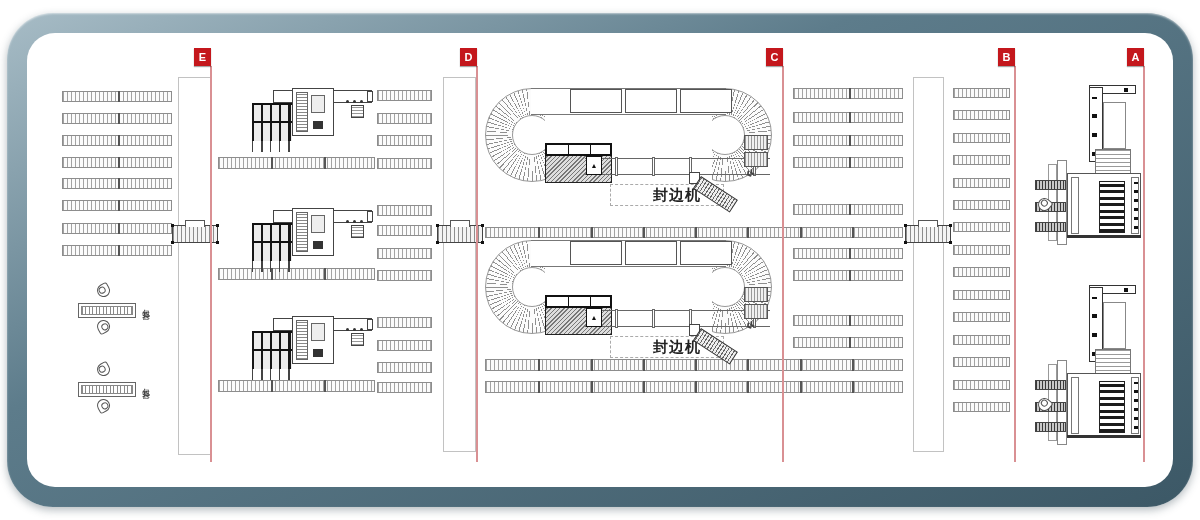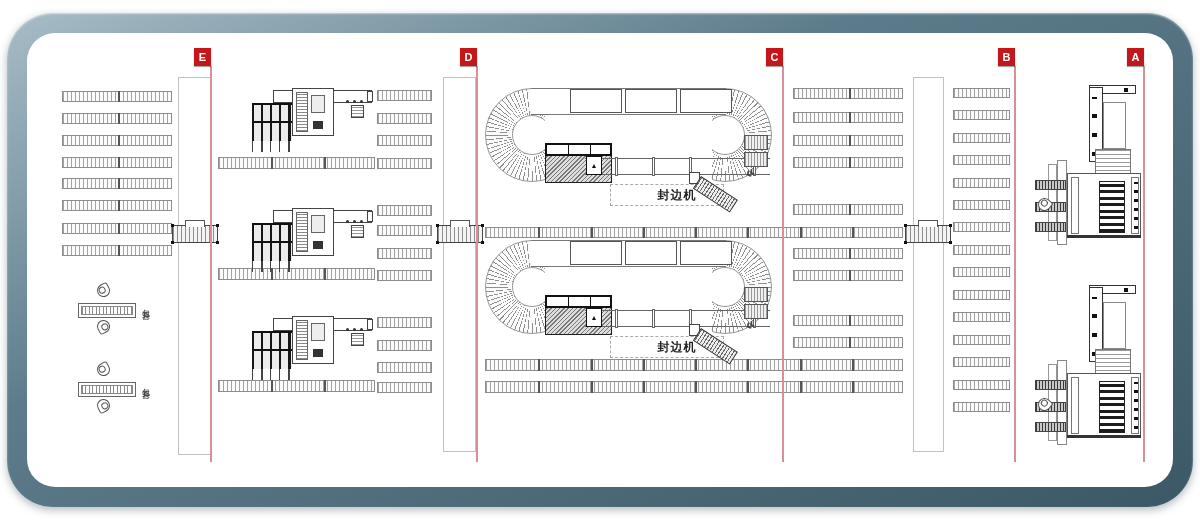--- a/index.html
+++ b/index.html
@@ -36,21 +36,21 @@
          background:repeating-linear-gradient(135deg,#777 0 1px,#ddd 1px 3px);}
   .hatch-top{left:60px;top:55px;width:67px;height:13px;border:2px solid #111;background:#fff;}
   .hatch-top::after{content:"";position:absolute;left:33%;top:0;bottom:0;width:34%;
          border-left:1.5px solid #111;border-right:1.5px solid #111;}
   .bline{left:100px;width:185px;top:70px;height:17px;border-top:1px solid #666;border-bottom:1px solid #666;}
   .post{width:3px;height:19px;top:69px;background:#fff;border:1px solid #666;}
   .startbox{left:101px;top:68px;width:16px;height:19px;border:1.5px solid #111;background:#fff;
             color:#111;font-size:7px;line-height:17px;text-align:center;}
   .bracket{left:125px;top:96px;width:114px;height:22px;border:1px dashed #aaa;
            display:flex;align-items:center;justify-content:center;}
-  .cjk{position:static!important;font-size:12px;font-weight:bold;color:#222;letter-spacing:1px;margin-left:20px;}
+  .cjk{position:static!important;font-size:15px;font-weight:bold;color:#222;letter-spacing:1px;margin-left:20px;}
   .angled{left:216px;top:88px;width:44px;height:15px;transform:rotate(33deg);transform-origin:left top;
           border:1px solid #333;background:repeating-linear-gradient(90deg,#666 0 1px,#eee 1px 3px);}
   .abox{left:204px;top:84px;width:11px;height:12px;border:1px solid #444;background:#fff;}
   .chev{left:260px;top:72px;width:20px;height:20px;font-size:16px;font-weight:bold;color:#444;
         transform:rotate(-28deg);line-height:20px;}
   .mini-hatch{left:259px;width:24px;height:15px;border:1px solid #555;
         background:repeating-linear-gradient(90deg,#999 0 1px,#f0f0f0 1px 3px);}
 
   .dm-arm{left:21px;top:5px;width:99px;height:13px;border:1px solid #444;background:#fff;}
   .dm-dot{width:3px;height:3px;border-radius:50%;background:#333;top:9px;}

